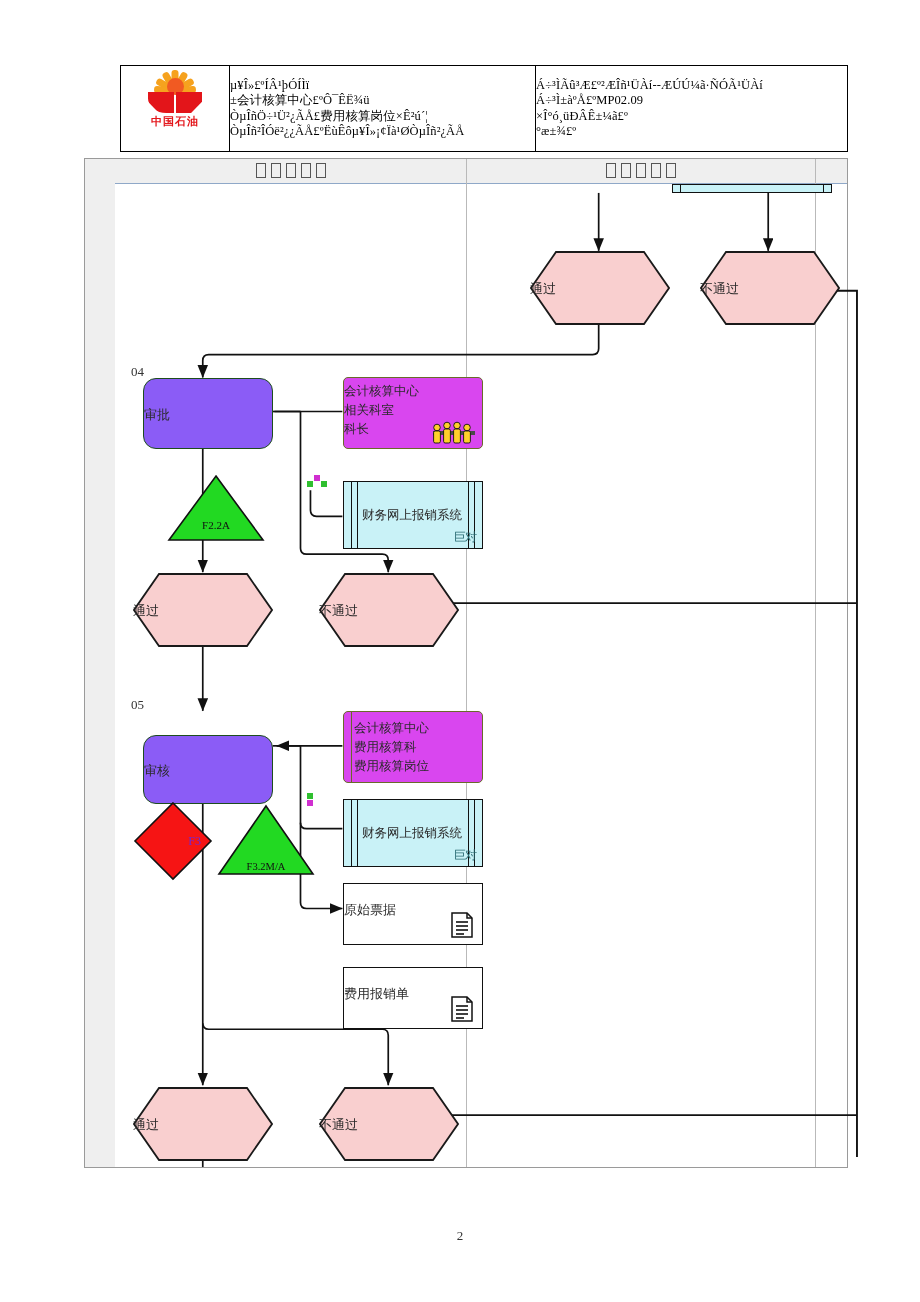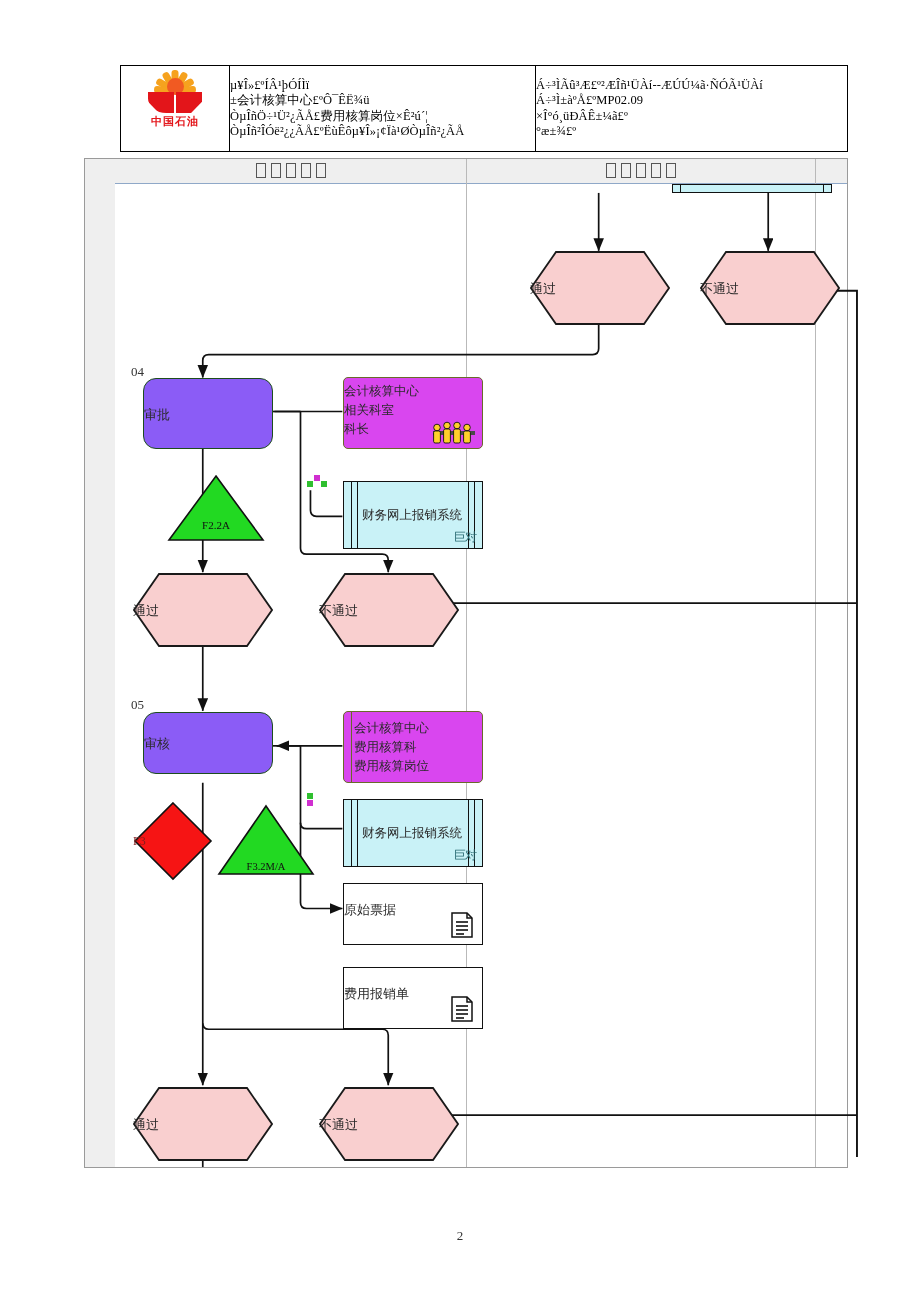--- a/index.html
+++ b/index.html
@@ -92,21 +92,21 @@
   .n-sys{background:#c9f2f7;border:1.5px solid #111;}
   .sys-bar{position:absolute;top:0;bottom:0;width:0;border-left:1.4px solid #111;}
   .step-no{position:absolute;font-size:13px;color:#333;}
 
   .tri-lbl{
     position:absolute;left:0;right:0;bottom:16%;text-align:center;
     font-size:11px;color:#111;font-family:Liberation Serif, serif;line-height:12px;
   }
   .dia-lbl{
     position:absolute;left:0;right:12px;top:50%;transform:translateY(-50%);
-    text-align:left;font-size:12px;color:#7f1d1d;
+    text-align:right;font-size:12px;color:#6d28d9;
   }
 
   
   .people-ico{position:absolute;right:5px;bottom:3px;width:46px;height:24px;}
   
   .doc-ico{position:absolute;right:7px;bottom:5px;width:26px;height:28px;}
   
   .db-corner{
     position:absolute;right:6px;bottom:2px;font-size:12px;color:#2a6b73;
     letter-spacing:-1px;
@@ -305,21 +305,21 @@
 
     <div class="node n-hex" style="left:204px;top:414px;width:140px;height:74px;background:none">
       <svg class="hex-svg" viewBox="0 0 140 74" preserveAspectRatio="none">
         <polygon points="26,1 114,1 139,37 114,73 26,73 1,37" fill="#f9cfcf" stroke="#1a1a1a" stroke-width="1.8"></polygon>
       </svg>
       <div class="lbl">不通过</div>
     </div>
 
     <div class="step-no" style="left:16px;top:538px">05</div>
 
-    <div class="node n-process" style="left:28px;top:553px;width:130px;height:62px">
+    <div class="node n-process" style="left:28px;top:576px;width:130px;height:69px">
       <div class="lbl">审核</div>
     </div>
 
     <div class="node n-org" style="left:228px;top:552px;width:140px;height:72px">
       <div class="sys-bar" style="left:7px;border-left-color:#6a6a2a"></div>
       <div class="lbl" style="font-size:12.5px;line-height:19px;padding-left:10px">
         <div>会计核算中心</div>
         <div>费用核算科</div>
         <div>费用核算岗位</div>
       </div>

